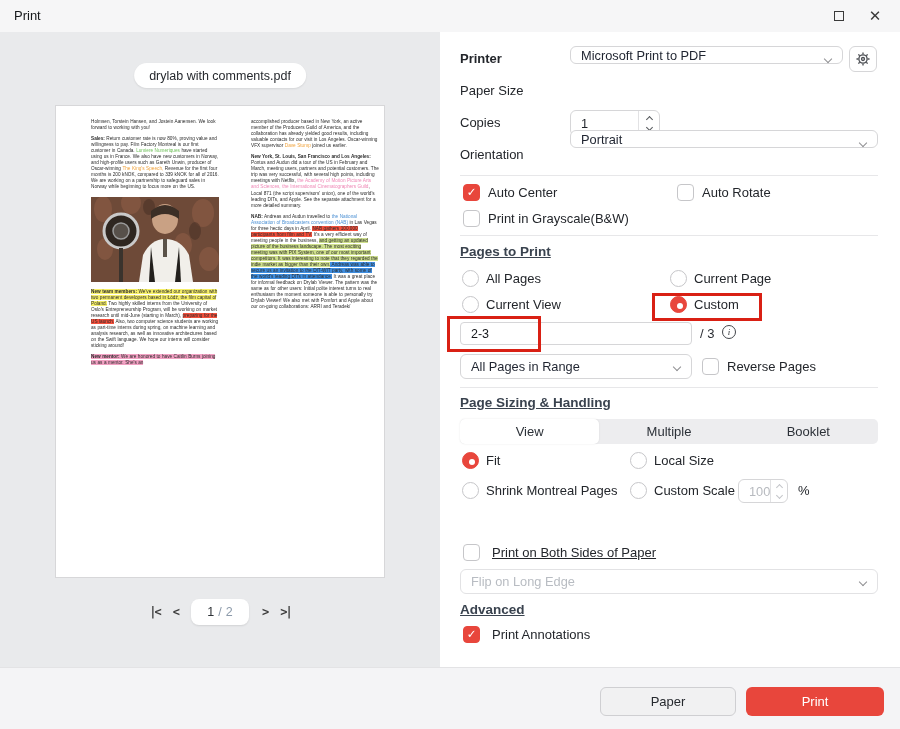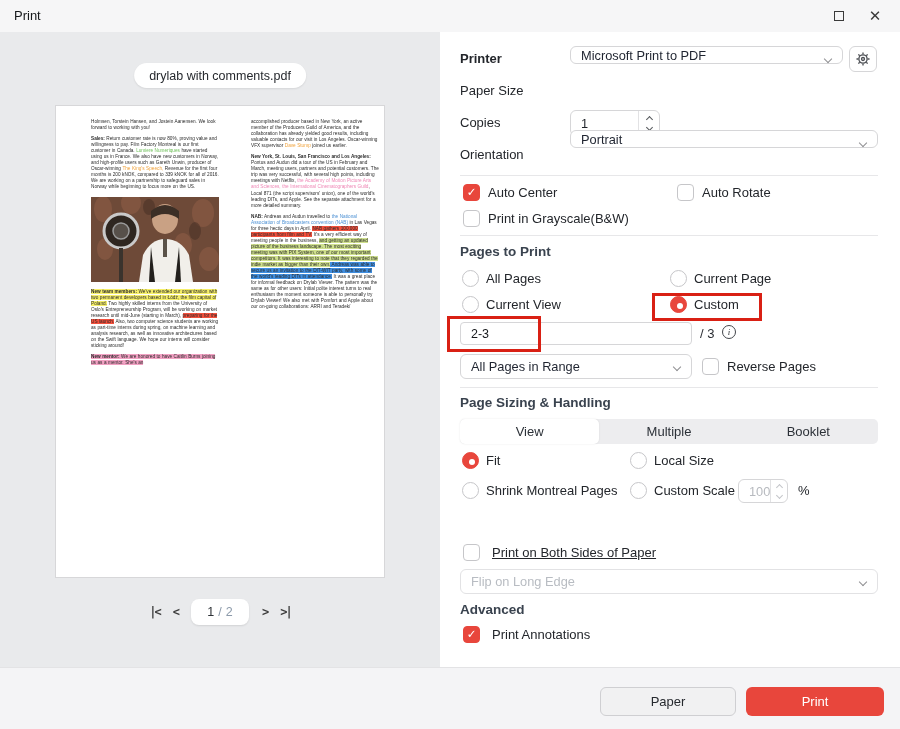--- a/index.html
+++ b/index.html
@@ -67,21 +67,21 @@
   .stepper .val { flex:1; display:flex; align-items:center; padding-left:10px; font-size:12.8px; }
   .stepper .btns { width:21px; border-left:1px solid #e2e2e4; display:flex; flex-direction:column;
     align-items:center; justify-content:center; gap:3px; }
   .stepper.disabled .val { color:#b7babf; }
   .stepper.disabled .chev { border-color:#c3c5c9; }
 
   .gearbtn { position:absolute; width:28px; height:26px; border:1px solid #d6d6d8; border-radius:6px;
     background:#fff; display:flex; align-items:center; justify-content:center; }
 
   .divider { position:absolute; left:20px; width:418px; height:1px; background:#e7e7e9; }
-  .sec-head { position:absolute; left:20px; font-size:13.5px; font-weight:bold; color:#3a434f; }
+  .sec-head { position:absolute; left:20px; font-size:13.5px; font-weight:bold; color:#3a434f;text-decoration:underline; }
 
   
   .checkbox { position:absolute; width:17px; height:17px; border-radius:4px; background:#fff;
     border:1px solid #c6c6c9; }
   .checkbox.checked { background:#e8463c; border-color:#e8463c; color:#fff; display:flex;
     align-items:center; justify-content:center; font-size:11.5px; line-height:1; }
   .radio { position:absolute; width:17px; height:17px; border-radius:50%; background:#fff;
     border:1px solid #c6c6c9; }
   .radio.selected { background:#e8463c; border-color:#e8463c; }
   .radio.selected::after { content:""; position:absolute; left:5.5px; top:5.5px; width:6px; height:6px;

